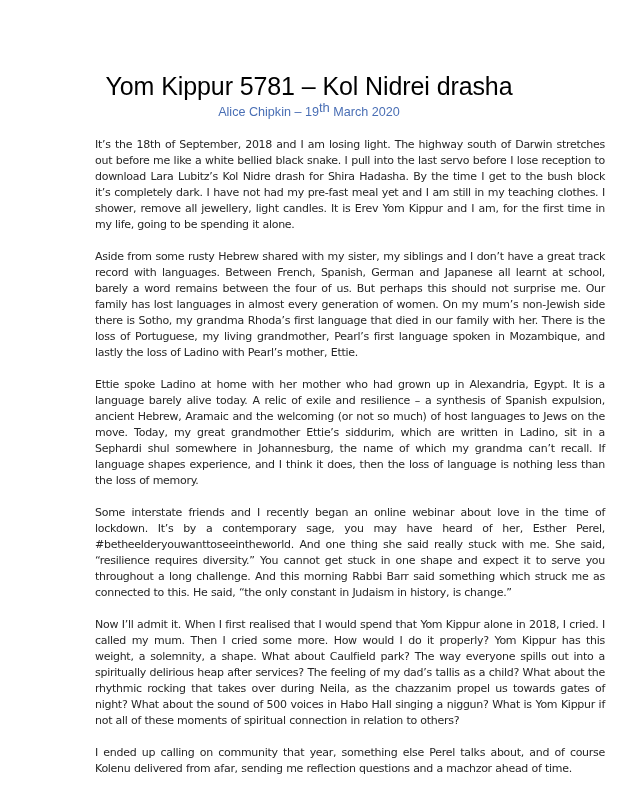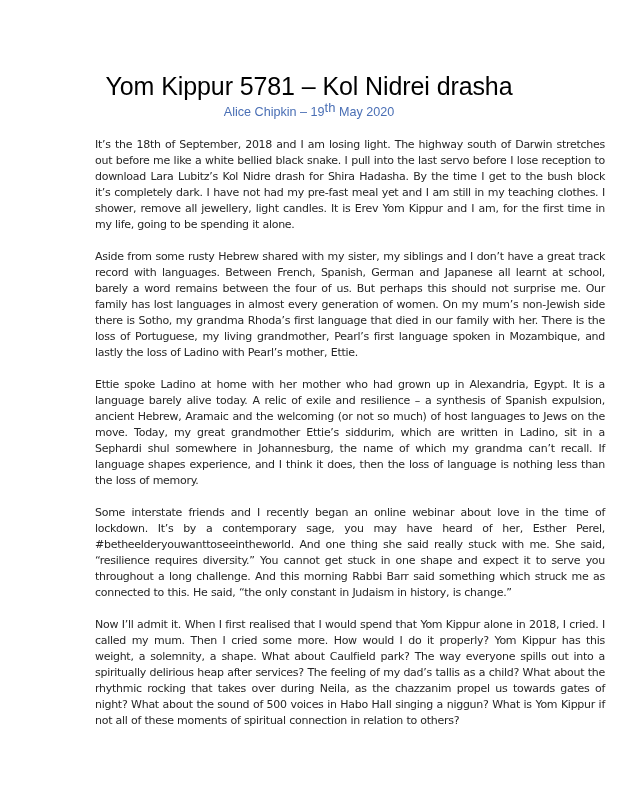--- a/index.html
+++ b/index.html
@@ -21,21 +21,22 @@
     font-family: "DejaVu Sans", sans-serif; font-size: 11px; color: #262626;
     line-height: 16px; text-align: justify; letter-spacing: -0.28px; word-spacing: 0.2px; margin-left: 40px;
   }
   .body p { margin: 0 0 16px 0; }
 </style>
 </head>
 <body>
 
 <div class="page">
   <div class="title">Yom Kippur 5781 – Kol Nidrei drasha</div>
-  <div class="subtitle" style="color: rgb(74, 111, 181);"><span>Alice Chipkin – 19</span><sup>th</sup><span> May 2020</span></div>
+  <div class="subtitle" style="color: rgb(74, 111, 181);"><span>Alice Chipkin – 19</span><sup>th</sup><span> March 2020</span></div>
   <div class="body">
     <p>It’s the 18th of September, 2018 and I am losing light. The highway south of Darwin stretches out before me like a white bellied black snake. I pull into the last servo before I lose reception to download Lara Lubitz’s Kol Nidre drash for Shira Hadasha. By the time I get to the bush block it’s completely dark. I have not had my pre-fast meal yet and I am still in my teaching clothes. I shower, remove all jewellery, light candles. It is Erev Yom Kippur and I am, for the first time in my life, going to be spending it alone.</p>
     <p>Aside from some rusty Hebrew shared with my sister, my siblings and I don’t have a great track record with languages. Between French, Spanish, German and Japanese all learnt at school, barely a word remains between the four of us. But perhaps this should not surprise me. Our family has lost languages in almost every generation of women. On my mum’s non-Jewish side there is Sotho, my grandma Rhoda’s first language that died in our family with her. There is the loss of Portuguese, my living grandmother, Pearl’s first language spoken in Mozambique, and lastly the loss of Ladino with Pearl’s mother, Ettie.</p>
     <p>Ettie spoke Ladino at home with her mother who had grown up in Alexandria, Egypt. It is a language barely alive today. A relic of exile and resilience – a synthesis of Spanish expulsion, ancient Hebrew, Aramaic and the welcoming (or not so much) of host languages to Jews on the move. Today, my great grandmother Ettie’s siddurim, which are written in Ladino, sit in a Sephardi shul somewhere in Johannesburg, the name of which my grandma can’t recall. If language shapes experience, and I think it does, then the loss of language is nothing less than the loss of memory.</p>
     <p>Some interstate friends and I recently began an online webinar about love in the time of lockdown. It’s by a contemporary sage, you may have heard of her, Esther Perel, #betheelderyouwanttoseeintheworld. And one thing she said really stuck with me. She said, “resilience requires diversity.” You cannot get stuck in one shape and expect it to serve you throughout a long challenge. And this morning Rabbi Barr said something which struck me as connected to this. He said, “the only constant in Judaism in history, is change.”</p>
     <p>Now I’ll admit it. When I first realised that I would spend that Yom Kippur alone in 2018, I cried. I called my mum. Then I cried some more. How would I do it properly? Yom Kippur has this weight, a solemnity, a shape. What about Caulfield park? The way everyone spills out into a spiritually delirious heap after services? The feeling of my dad’s tallis as a child? What about the rhythmic rocking that takes over during Neila, as the chazzanim propel us towards gates of night? What about the sound of 500 voices in Habo Hall singing a niggun? What is Yom Kippur if not all of these moments of spiritual connection in relation to others?</p>
+    <p>I ended up calling on community that year, something else Perel talks about, and of course Kolenu delivered from afar, sending me reflection questions and a machzor ahead of time.</p>
   </div>
 </div>
 
 </body></html>

